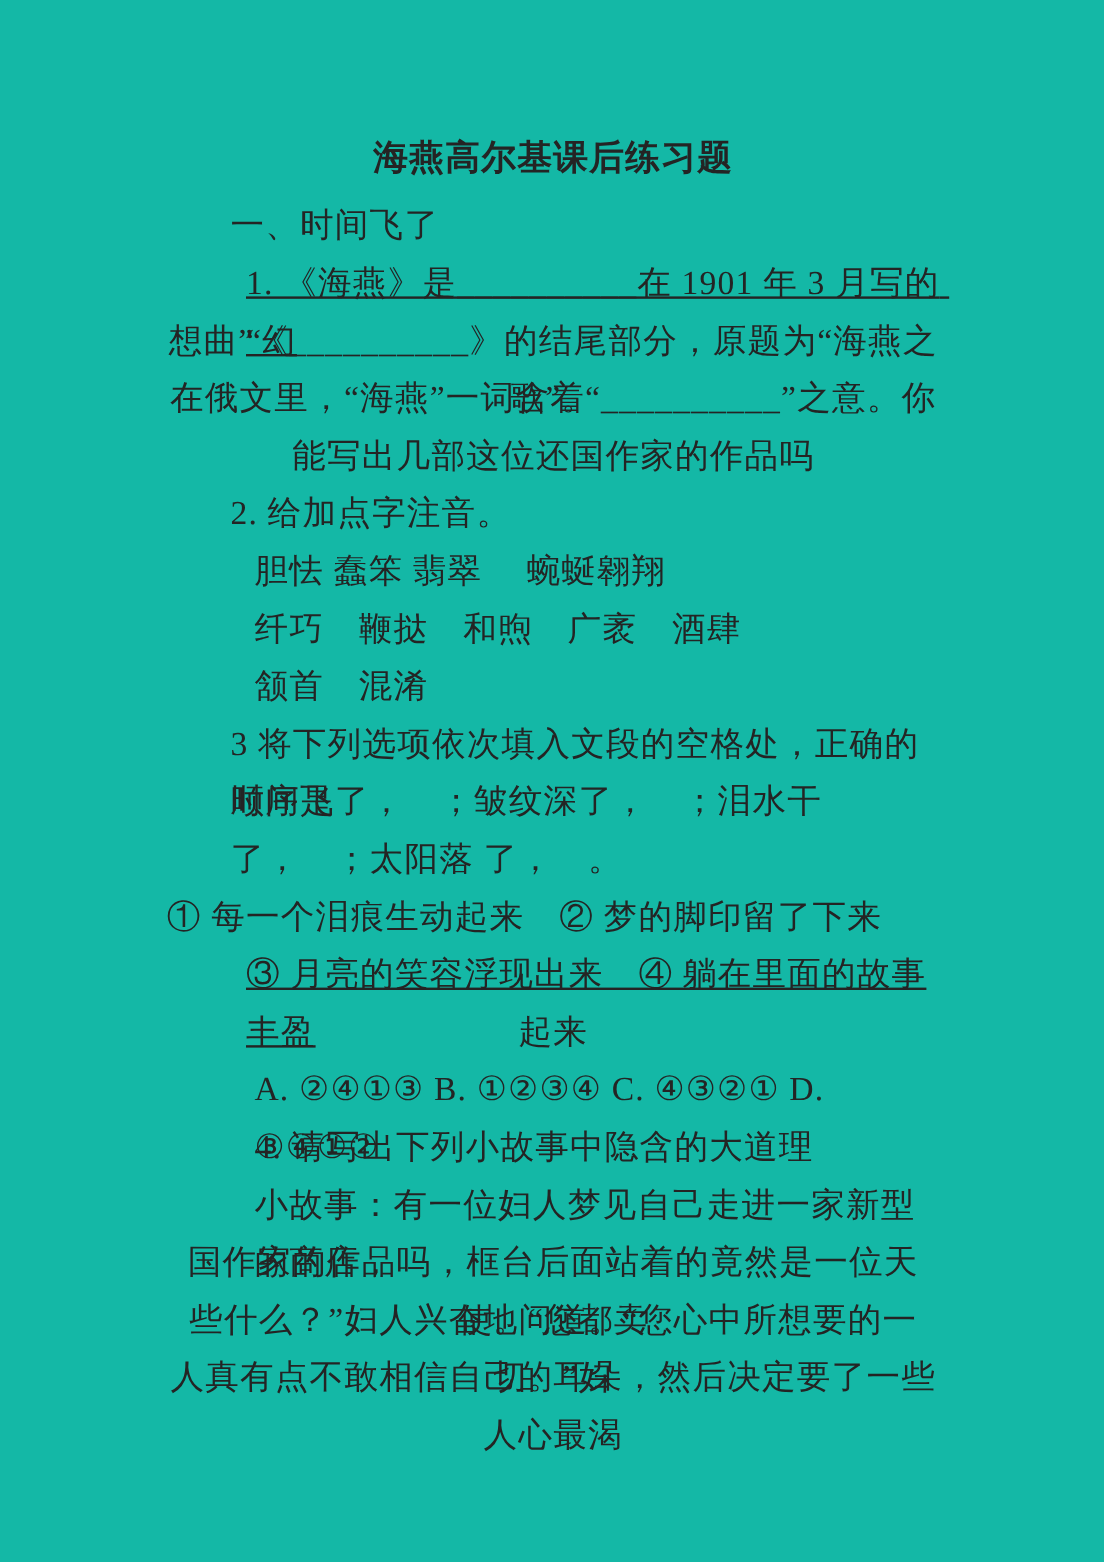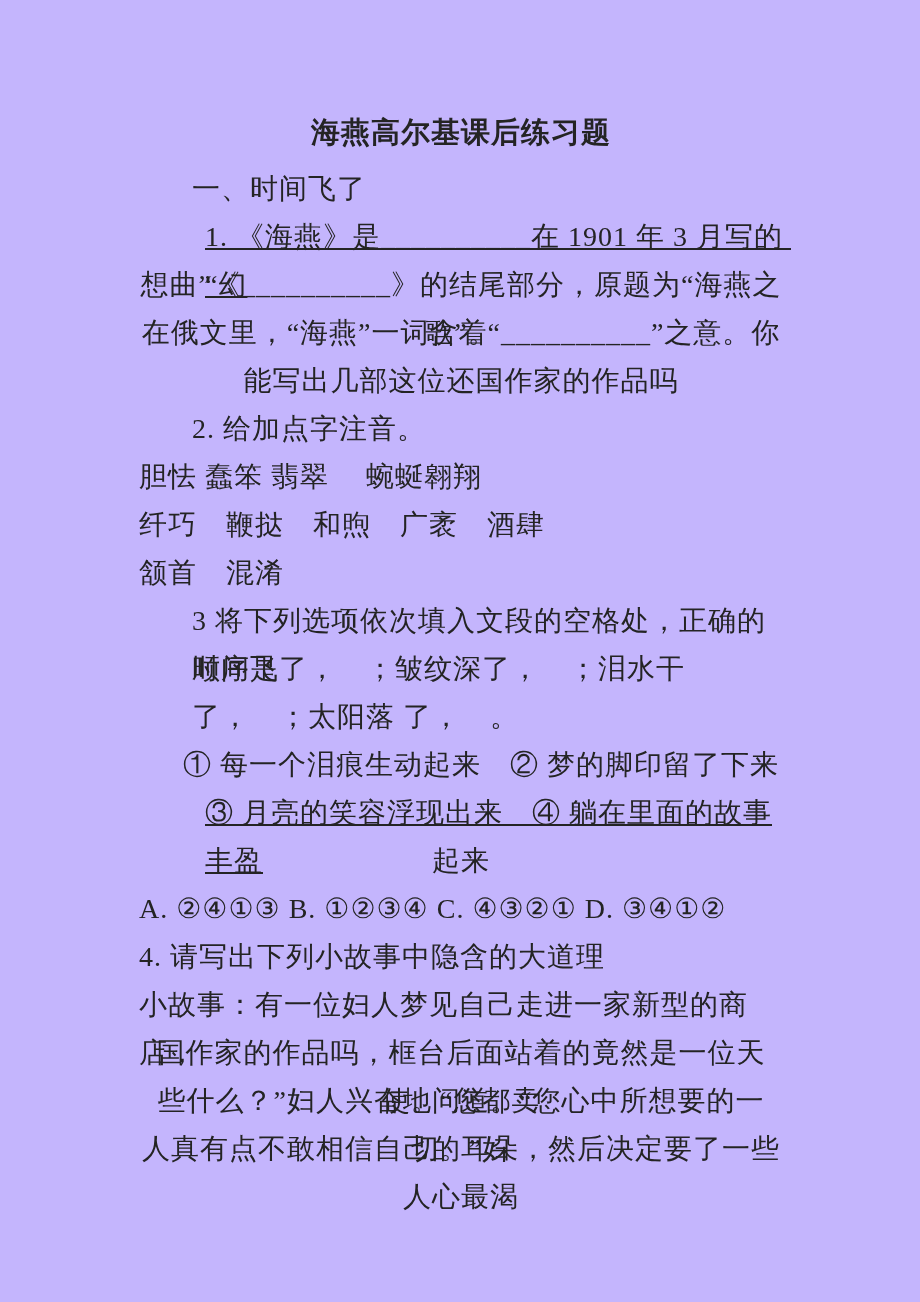--- a/index.html
+++ b/index.html
@@ -4,21 +4,21 @@
 <style>
   html, body {
     margin: 0;
     padding: 0;
     background: #ffffff;
   }
   .page {
     position: relative;
     width: 920px;
     height: 1302px;
-    background: #c4b5fd;
+    background: #14b8a6;
     overflow: hidden;
     font-family: "Liberation Serif", "DejaVu Serif", serif;
     color: #242424;
     box-sizing: border-box;
     padding: 108px 137px 0 139px;
   }
   .title {
     margin: 0 0 9px 0;
     font-size: 29px;
     font-weight: bold;
@@ -29,24 +29,24 @@
   }
   .line {
     font-size: 28px;
     line-height: 48px;
     height: 48px;
     letter-spacing: 1px;
     white-space: pre-wrap;
   }
   
   .flush { margin-left: 0; text-align: center; }
-  .sm    { margin-left: 44px; }
+  .sm    { }
   .md    { margin-left: 53px; }
   .md2   { margin-left: 66px; text-decoration: underline; }
-  .lg    { }
+  .lg    { margin-left: 73px; }
 </style>
 </head>
 <body>
 
 <div class="page">
   <h1 class="title">海燕高尔基课后练习题</h1>
   <div class="body">
     <div class="line md">一、时间飞了</div>
     <div class="line md2">1. 《海燕》是__________在 1901 年 3 月写的 “幻</div>
     <div class="line flush">想曲”《__________》的结尾部分，原题为“海燕之歌”。</div>

